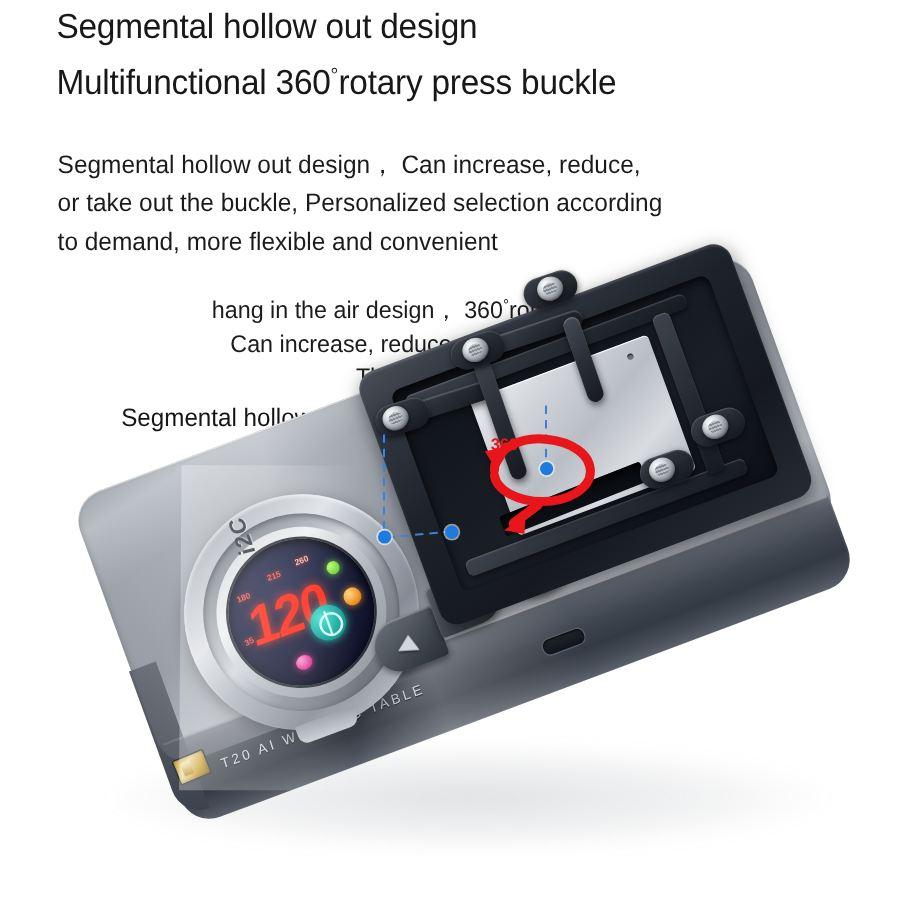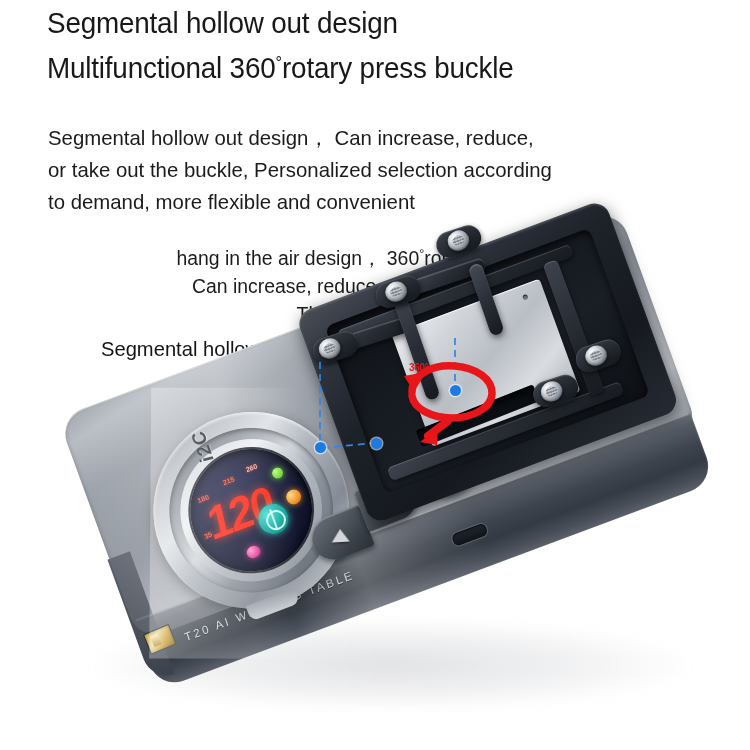--- a/index.html
+++ b/index.html
@@ -305,21 +305,21 @@
   }
 
   
   .anno{position:absolute;left:0;top:0;width:750px;height:750px;pointer-events:none;}
   .bdot{
     position:absolute;width:11px;height:11px;border-radius:50%;
     background:#1d7ae0;box-shadow:0 0 0 1.5px rgba(255,255,255,.55);
   }
   .deg360{
     position:absolute;left:409px;top:362px;
-    font-size:10px;font-weight:700;color:#e8151a;white-space:nowrap;
+    font-size:14px;font-weight:700;color:#e8151a;white-space:nowrap;
     letter-spacing:-.3px;
     text-align:center;
   }
 </style>
 </head>
 <body>
 
 <div id="stage">
 
   <div class="heading">

